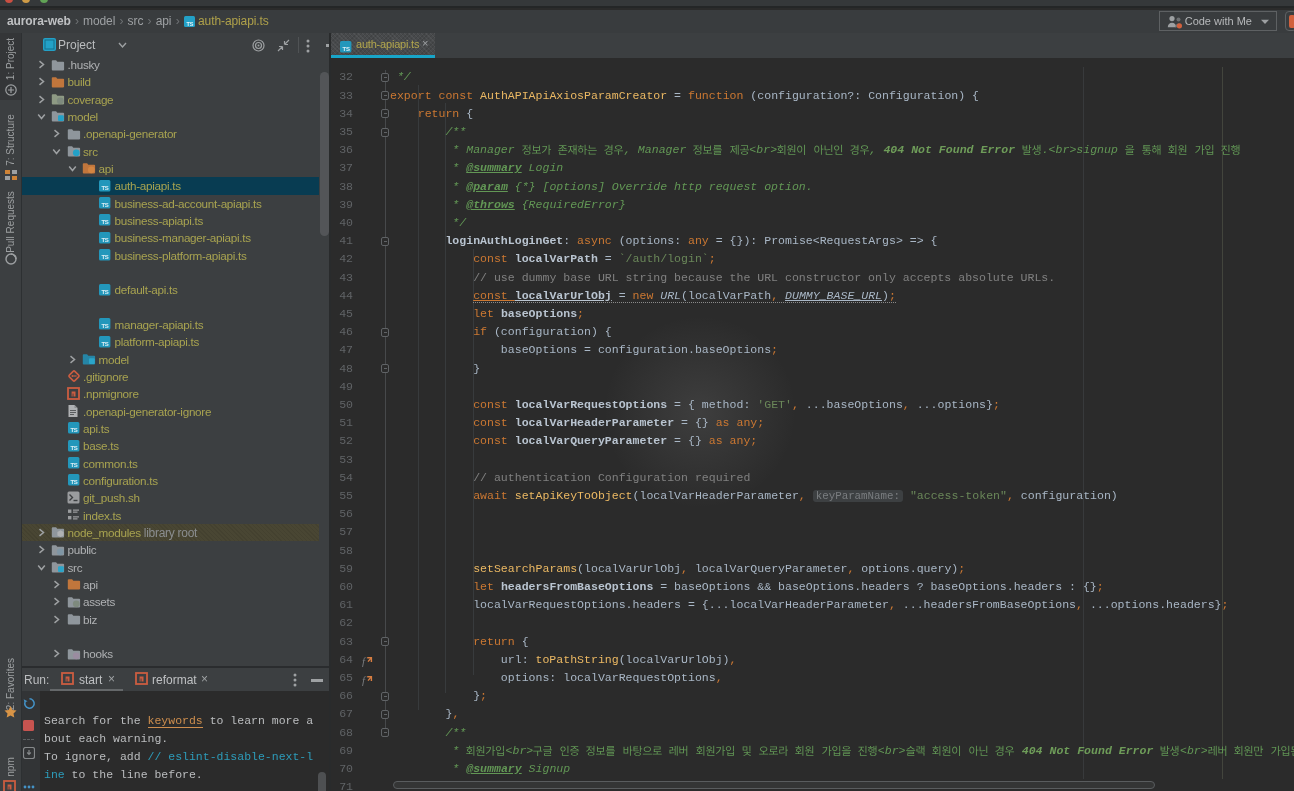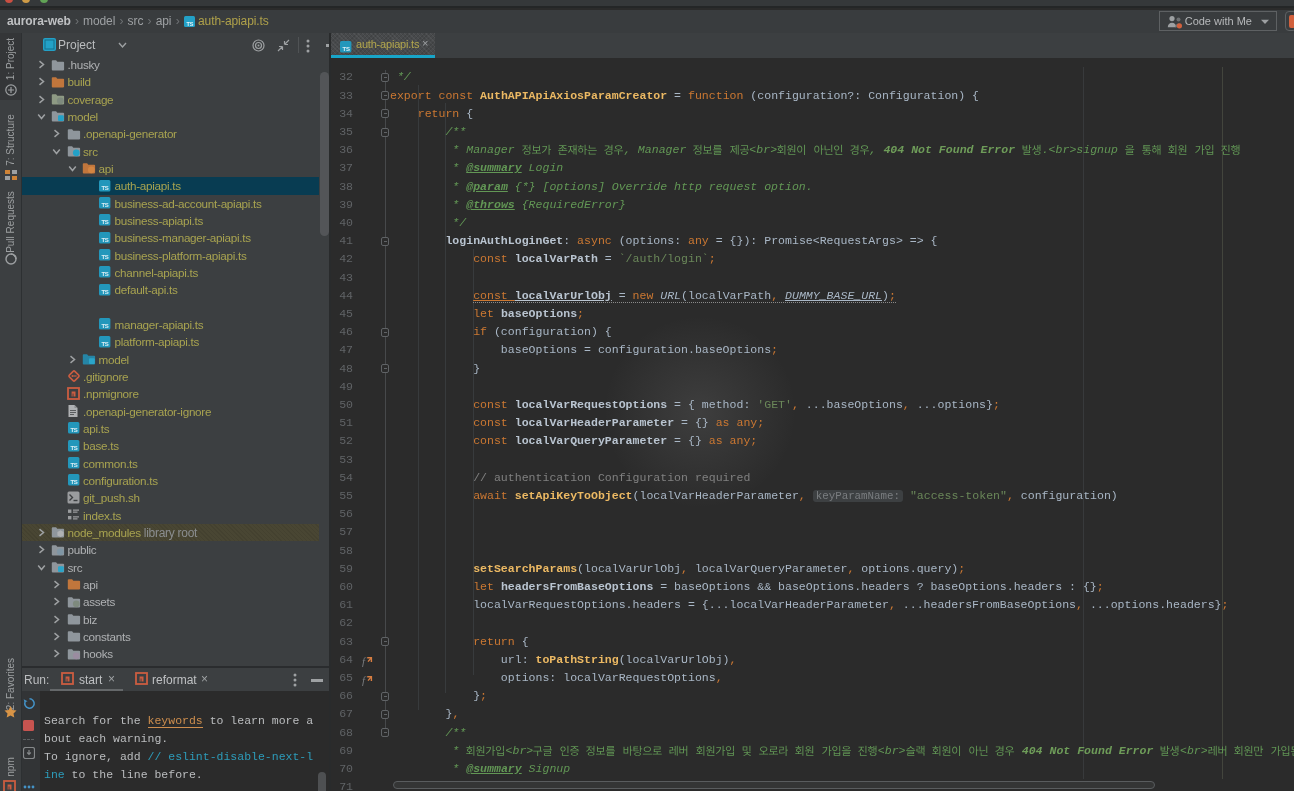--- a/index.html
+++ b/index.html
@@ -52,21 +52,21 @@
 .ln{position:absolute;left:0;width:23px;text-align:right;font-family:"Liberation Mono",monospace;font-size:11.55px;color:#606366;line-height:18.2px}
 .cl{position:absolute;left:60px;height:18.2px;font-family:"Liberation Mono",monospace;font-size:11.55px;line-height:18.2px;white-space:pre}
 .cl .kr{vertical-align:top;margin-top:0}
 .fm{position:absolute;left:51px;width:8px;height:9px;border:1px solid #606366;border-radius:2px;background:#2B2B2B}
 .fm:after{content:"";position:absolute;left:1.5px;top:3px;width:3.5px;height:1px;background:#606366}
 .fi{position:absolute;left:32px;width:12px;height:13px}
 .fline{position:absolute;left:55px;top:3px;width:1px;height:660px;background:#47494B}
 .k{color:#CC7832}
 .d{color:#A9B7C6}
 .b{color:#B9C4D0;font-weight:bold}
-.fn{color:#ECB963;font-weight:bold}
+.fn{color:#ECB963;font-weight:normal}
 .s{color:#6A8759}
 .c{color:#808080}
 .dc{color:#629755;font-style:italic}
 .em{color:#6E9C59;font-style:italic;font-weight:bold}
 .dt{color:#629755;font-style:italic;font-weight:bold;text-decoration:underline}
 .it{font-style:italic}
 .ul{text-decoration:underline}
 .wav{border-bottom:1px dotted #8a8a8a}
 .hint{background:#3D4042;color:#7A7D80;border-radius:3px;padding:0 3px;font-size:10.8px}
 </style></head><body>
@@ -247,27 +247,20 @@
             </svg></span>
           <span class="tt o" style="left:92.5px">business-manager-apiapi.ts</span>
         </div>
         <div class="trow" style="top:213.63px">
           <span class="ticon" style="left:76.0px"><svg width="13" height="13" viewBox="0 0 13 13">
               <rect x="1" y="1" width="11.4" height="11.4" rx="1.5" fill="#2397BB"></rect>
               <text x="3.4" y="11" font-size="6" font-weight="bold" fill="#DDEFF5" font-family="Liberation Sans">TS</text>
             </svg></span>
           <span class="tt o" style="left:92.5px">business-platform-apiapi.ts</span>
         </div>
-        <div class="trow" style="top:230.96px">
-          <span class="ticon" style="left:76.0px"><svg width="13" height="13" viewBox="0 0 13 13">
-              <rect x="1" y="1" width="11.4" height="11.4" rx="1.5" fill="#2397BB"></rect>
-              <text x="3.4" y="11" font-size="6" font-weight="bold" fill="#DDEFF5" font-family="Liberation Sans">TS</text>
-            </svg></span>
-          <span class="tt o" style="left:92.5px">channel-apiapi.ts</span>
-        </div>
         <div class="trow" style="top:248.29px">
           <span class="ticon" style="left:76.0px"><svg width="13" height="13" viewBox="0 0 13 13">
               <rect x="1" y="1" width="11.4" height="11.4" rx="1.5" fill="#2397BB"></rect>
               <text x="3.4" y="11" font-size="6" font-weight="bold" fill="#DDEFF5" font-family="Liberation Sans">TS</text>
             </svg></span>
           <span class="tt o" style="left:92.5px">default-api.ts</span>
         </div>
         <div class="trow" style="top:300.28px">
           <span class="ticon" style="left:76.0px"><svg width="13" height="13" viewBox="0 0 13 13">
               <rect x="1" y="1" width="11.4" height="11.4" rx="1.5" fill="#2397BB"></rect>
@@ -409,29 +402,20 @@
           <span class="tt g" style="left:61.0px">assets</span>
         </div>
         <div class="trow" style="top:577.56px">
           <svg class="ch" style="left:30.0px" width="9" height="9">
             <path d="M2.5 1.2 L6.5 4.5 L2.5 7.8" stroke="#9EA1A3" stroke-width="1.5" fill="none"></path>
           </svg>
           <span class="ticon" style="left:44.5px"><svg width="14" height="14" viewBox="0 0 14 14">
               <path d="M.8 11.6V3.1c0-.5.4-.9.9-.9h3.4l1.2 1.5h5.9c.5 0 .9.4.9.9v7c0 .5-.4.9-.9.9H1.7c-.5 0-.9-.4-.9-.9z" fill="#8F969C"></path>
             </svg></span>
           <span class="tt g" style="left:61.0px">biz</span>
-        </div>
-        <div class="trow" style="top:594.89px">
-          <svg class="ch" style="left:30.0px" width="9" height="9">
-            <path d="M2.5 1.2 L6.5 4.5 L2.5 7.8" stroke="#9EA1A3" stroke-width="1.5" fill="none"></path>
-          </svg>
-          <span class="ticon" style="left:44.5px"><svg width="14" height="14" viewBox="0 0 14 14">
-              <path d="M.8 11.6V3.1c0-.5.4-.9.9-.9h3.4l1.2 1.5h5.9c.5 0 .9.4.9.9v7c0 .5-.4.9-.9.9H1.7c-.5 0-.9-.4-.9-.9z" fill="#8F969C"></path>
-            </svg></span>
-          <span class="tt g" style="left:61.0px">constants</span>
         </div>
         <div class="trow" style="top:612.22px">
           <svg class="ch" style="left:30.0px" width="9" height="9">
             <path d="M2.5 1.2 L6.5 4.5 L2.5 7.8" stroke="#9EA1A3" stroke-width="1.5" fill="none"></path>
           </svg>
           <span class="ticon" style="left:44.5px"><svg width="14" height="14" viewBox="0 0 14 14">
               <path d="M.8 11.6V3.1c0-.5.4-.9.9-.9h3.4l1.2 1.5h5.9c.5 0 .9.4.9.9v7c0 .5-.4.9-.9.9H1.7c-.5 0-.9-.4-.9-.9z" fill="#8F969C"></path>
               <circle cx="9.3" cy="8.8" r="3.4" fill="#9A8CA0"></circle>
             </svg></span>
           <span class="tt g" style="left:61.0px">hooks</span>
@@ -570,20 +554,21 @@
       <div class="cl" style="top:110.6px"><span class="dc">         * </span><span class="dt">@param</span><span class="dc"> {*} [options] Override http request option.</span></div>
       <div class="ln" style="top:128.8px">39</div>
       <div class="cl" style="top:128.8px"><span class="dc">         * </span><span class="dt">@throws</span><span class="dc"> {RequiredError}</span></div>
       <div class="ln" style="top:147.0px">40</div>
       <div class="cl" style="top:147.0px"><span class="dc">         */</span></div>
       <div class="ln" style="top:165.2px">41</div>
       <div class="cl" style="top:165.2px"><span class="d">        </span><span class="b">loginAuthLoginGet</span><span class="d">: </span><span class="k">async</span><span class="d"> (options: </span><span class="k">any</span><span class="d"> = {}): Promise&lt;RequestArgs&gt; =&gt; {</span></div>
       <div class="ln" style="top:183.4px">42</div>
       <div class="cl" style="top:183.4px"><span class="d">            </span><span class="k">const </span><span class="b">localVarPath</span><span class="d"> = </span><span class="s">`/auth/login`</span><span class="k">;</span></div>
       <div class="ln" style="top:201.6px">43</div>
+      <div class="cl" style="top:201.6px"><span class="d">            </span><span class="c">// use dummy base URL string because the URL constructor only accepts absolute URLs.</span></div>
       <div class="ln" style="top:219.8px">44</div>
       <div class="cl" style="top:219.8px"><span class="d">            </span><span class="wav"><span class="k ul">const </span><span class="b ul">localVarUrlObj</span><span class="d"> = </span><span class="k">new </span><span class="d it">URL</span><span class="d">(localVarPath</span><span class="k">,</span><span class="d"> </span><span class="d it ul">DUMMY_BASE_URL</span><span class="d">)</span><span class="k">;</span></span></div>
       <div class="ln" style="top:238.0px">45</div>
       <div class="cl" style="top:238.0px"><span class="d">            </span><span class="k">let </span><span class="b">baseOptions</span><span class="k">;</span></div>
       <div class="ln" style="top:256.2px">46</div>
       <div class="cl" style="top:256.2px"><span class="d">            </span><span class="k">if</span><span class="d"> (configuration) {</span></div>
       <div class="ln" style="top:274.4px">47</div>
       <div class="cl" style="top:274.4px"><span class="d">                baseOptions = configuration.baseOptions</span><span class="k">;</span></div>
       <div class="ln" style="top:292.6px">48</div>
       <div class="cl" style="top:292.6px"><span class="d">            }</span></div>

